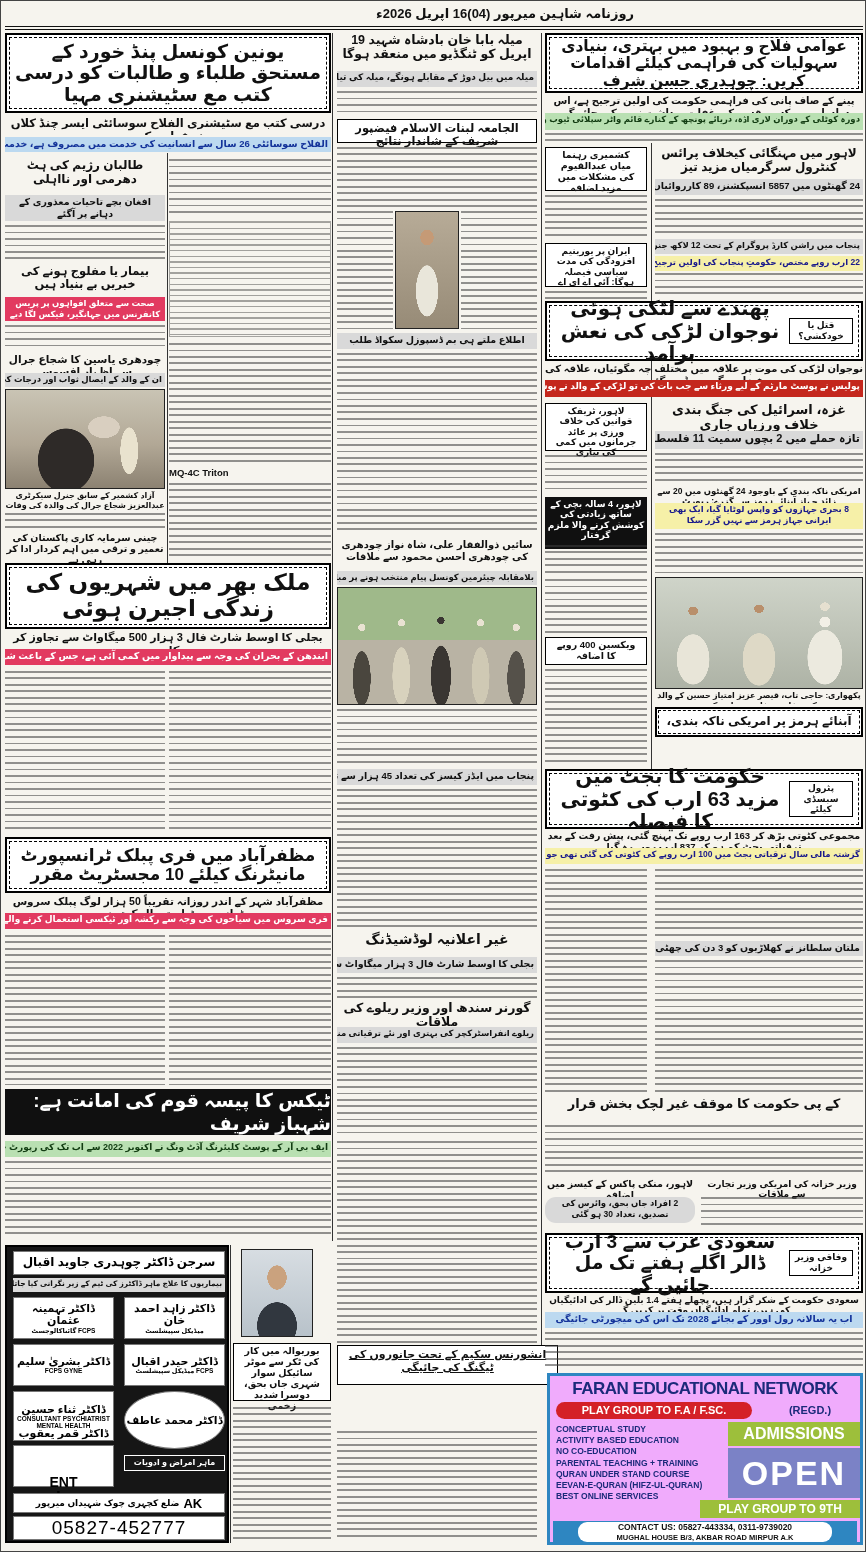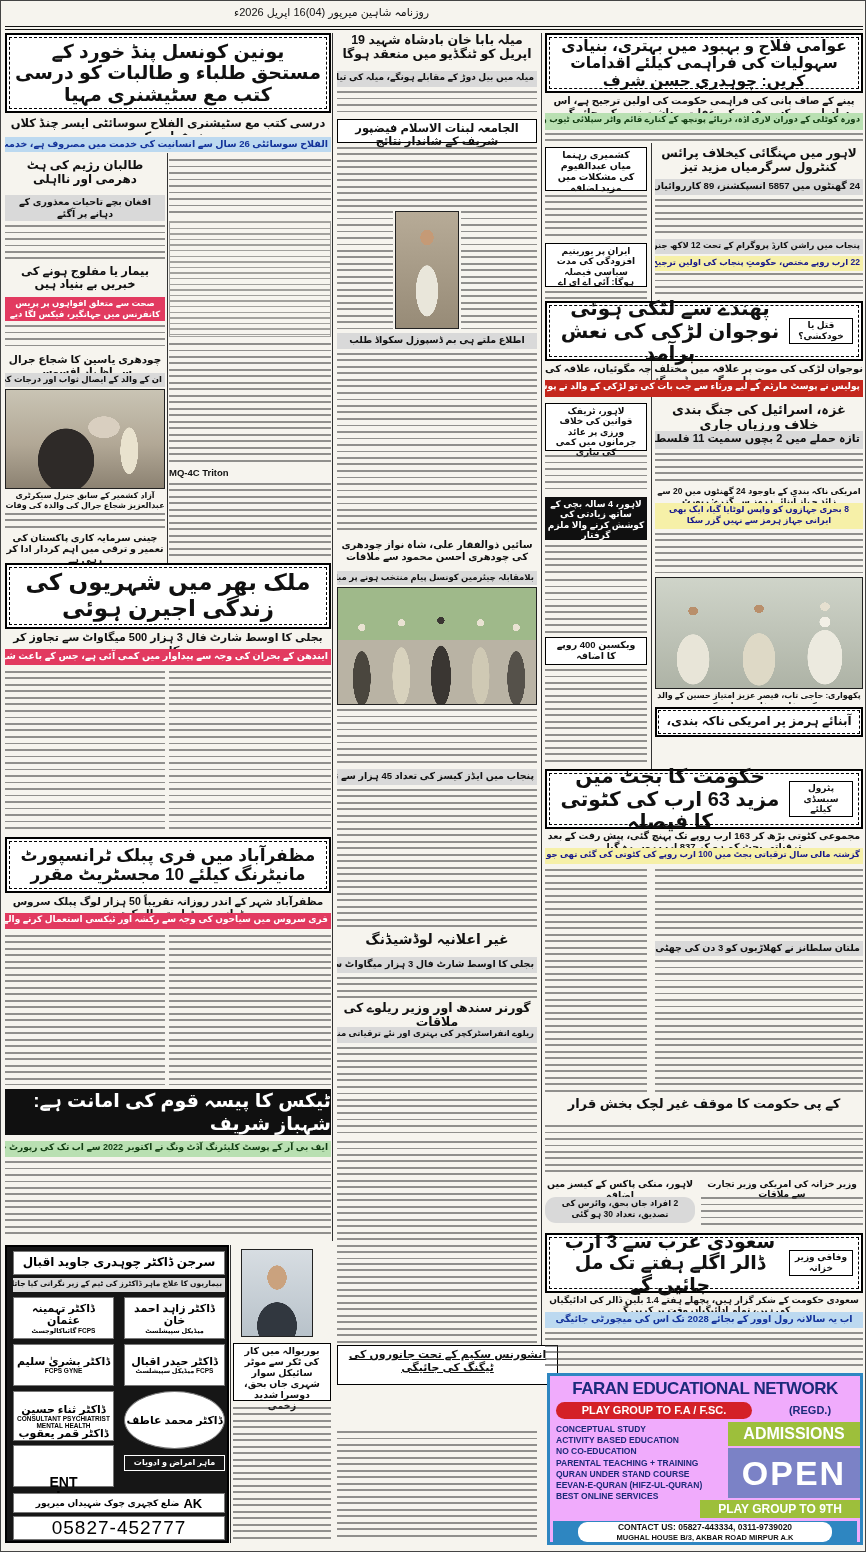--- a/index.html
+++ b/index.html
@@ -51,21 +51,21 @@
   .fopen{background:#7b82c6;color:#fff;display:flex;align-items:center;justify-content:center;
          font-weight:900;letter-spacing:2px;}
   .fband{background:#2e86c1;}
   .fcontact{background:#fff;border-radius:9px;text-align:center;color:#111;font-weight:900;}
 </style>
 </head>
 <body>
 
 <div id="page">
 
-  <div class="abs" style="left:233px;top:5px;width:400px;height:18px;text-align:left;font-size:11px;font-weight:400;">روزنامہ شاہین میرپور (04)16 اپریل 2026ء</div>
+  <div class="abs" style="left:233px;top:5px;width:400px;height:18px;text-align:right;font-size:13px;font-weight:700;">روزنامہ شاہین میرپور (04)16 اپریل 2026ء</div>
   <div class="abs" style="left:4px;top:25px;width:858px;height:4px;border-top:1.5px solid #111;border-bottom:1px solid #111;"></div>
 
   <div class="abs vrule" style="left:331px;top:32px;height:1208px;"></div>
   <div class="abs vrule" style="left:540px;top:32px;height:1338px;"></div>
   <div class="abs vrule" style="left:166px;top:152px;height:410px;"></div>
   <div class="abs vrule" style="left:229px;top:1244px;height:298px;"></div>
   <div class="abs vrule" style="left:650px;top:142px;height:630px;"></div>
 
   <div class="abs hd" style="left:4px;top:32px;width:326px;height:80px;">
     <span class="hdt" style="font-size:19px;">یونین کونسل پنڈ خورد کے مستحق طلباء و طالبات کو درسی کتب مع سٹیشنری مہیا</span>
@@ -251,21 +251,21 @@
   </div>
   <div class="abs shead" style="left:544px;top:362px;width:318px;height:15px;font-size:10px;">نوجوان لڑکی کی موت پر علاقہ میں مختلف چہ مگوئیاں، علاقہ کی فضا سوگ میں ڈوب گئی</div>
   <div class="abs strip s-red" style="left:544px;top:379px;width:318px;height:17px;font-size:9px;white-space:nowrap;">پولیس نے پوسٹ مارٹم کے لیے ورثاء سے جب بات کی تو لڑکی کے والد نے پوسٹ مارٹم کروانے سے انکار کردیا</div>
 
   <div class="abs shead" style="left:654px;top:402px;width:208px;height:26px;font-size:13px;">غزہ، اسرائیل کی جنگ بندی خلاف ورزیاں جاری</div>
   <div class="abs bar" style="left:654px;top:430px;width:208px;height:18px;font-size:11px;white-space:nowrap;">تازہ حملے میں 2 بچوں سمیت 11 فلسطینی شہید</div>
   <div class="abs gk" style="left:654px;top:452px;width:208px;height:30px;"></div>
 
   <div class="abs boxhead shead" style="left:544px;top:402px;width:102px;height:48px;font-size:9px;">لاہور، ٹریفک قوانین کی خلاف ورزی پر عائد جرمانوں میں کمی کی تیاری</div>
   <div class="abs gk" style="left:544px;top:454px;width:102px;height:38px;"></div>
-  <div class="abs blackbox shead" style="left:544px;top:496px;width:102px;height:43px;font-size:9px;padding:2px;">لاہور، 4 سالہ بچی کے ساتھ زیادتی کی کوشش کرنے والا ملزم گرفتار</div>
+  <div class="abs blackbox shead" style="left:544px;top:496px;width:102px;height:52px;font-size:9px;padding:2px;">لاہور، 4 سالہ بچی کے ساتھ زیادتی کی کوشش کرنے والا ملزم گرفتار</div>
   <div class="abs gk" style="left:544px;top:544px;width:102px;height:30px;"></div>
 
   <div class="abs shead" style="left:654px;top:486px;width:208px;height:14px;font-size:8.5px;">امریکی ناکہ بندی کے باوجود 24 گھنٹوں میں 20 سے زائد جہاز آبنائے ہرمز سے گزرے: رپورٹ</div>
   <div class="abs strip s-yellow" style="left:654px;top:502px;width:208px;height:26px;font-size:8.5px;">8 بحری جہازوں کو واپس لوٹایا گیا، ایک بھی ایرانی جہاز ہرمز سے نہیں گزر سکا</div>
   <div class="abs gk" style="left:654px;top:532px;width:208px;height:40px;"></div>
 
   <div class="abs photo" style="left:654px;top:576px;width:208px;height:112px;
        background:
          radial-gradient(8px 7px at 18% 30%,#b98f6b 0 60%,transparent 61%),
          radial-gradient(8px 7px at 50% 28%,#b98f6b 0 60%,transparent 61%),

